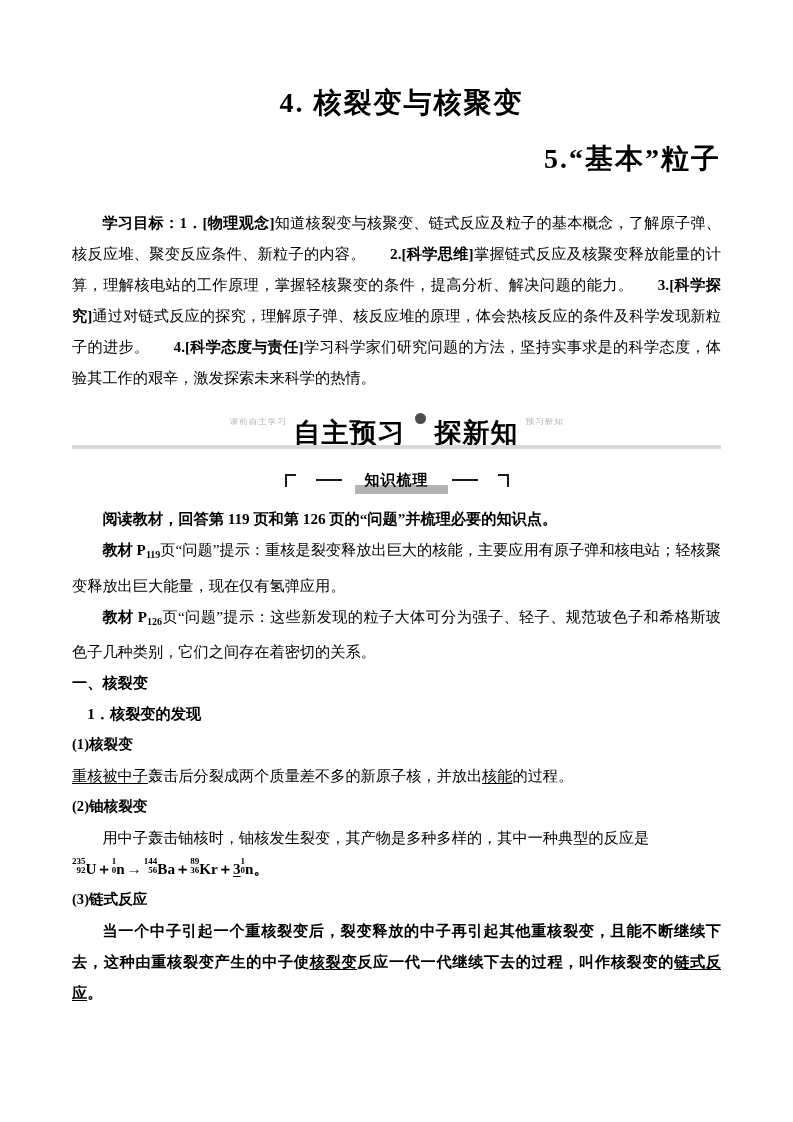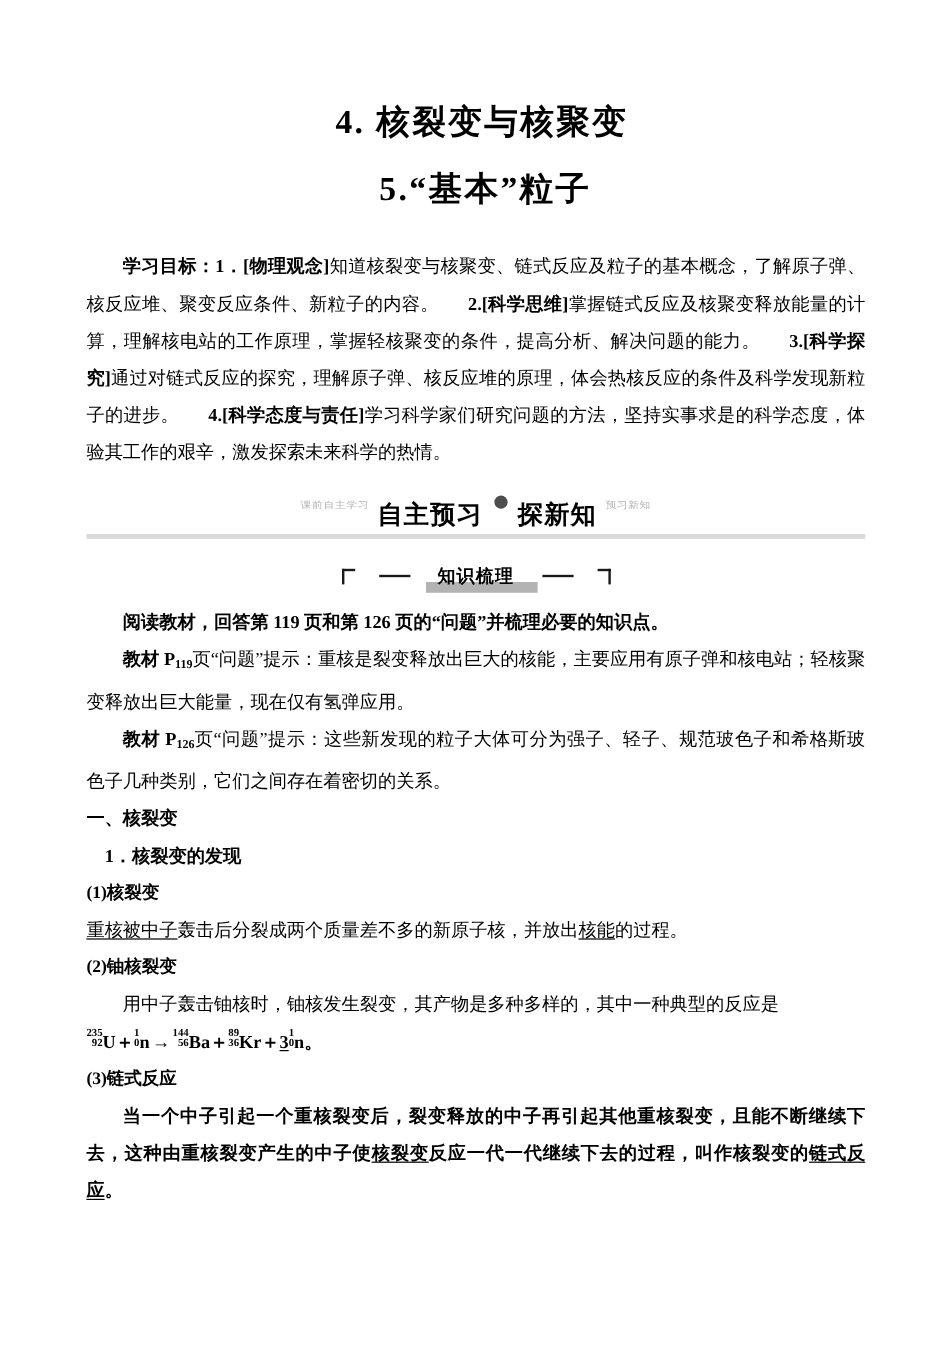--- a/index.html
+++ b/index.html
@@ -29,21 +29,21 @@
   }
   .title-main {
     text-align: center;
     font-size: 28px;
     font-weight: bold;
     letter-spacing: 2px;
     line-height: 1.2;
     padding-left: 10px;
   }
   .title-sub {
-    text-align: center;
+    text-align: right;
     font-size: 28px;
     font-weight: bold;
     letter-spacing: 2px;
     line-height: 1.2;
     margin-top: 22px;
     padding-left: 16px;
   }
 
   
   .objectives {
@@ -81,21 +81,21 @@
   .banner-faint {
     font-size: 9px;
     color: #9a9a9a;
     letter-spacing: 0.5px;
     font-family: "Liberation Sans", sans-serif;
     transform: scaleY(0.85);
     opacity: 0.75;
     white-space: nowrap;
   }
   .banner-main {
-    font-size: 21px;
+    font-size: 27px;
     font-weight: bold;
     letter-spacing: 1px;
     font-family: "Liberation Sans", sans-serif;
     white-space: nowrap;
   }
   .banner-bullet {
     display: inline-block;
     width: 11px;
     height: 11px;
     border-radius: 50%;

